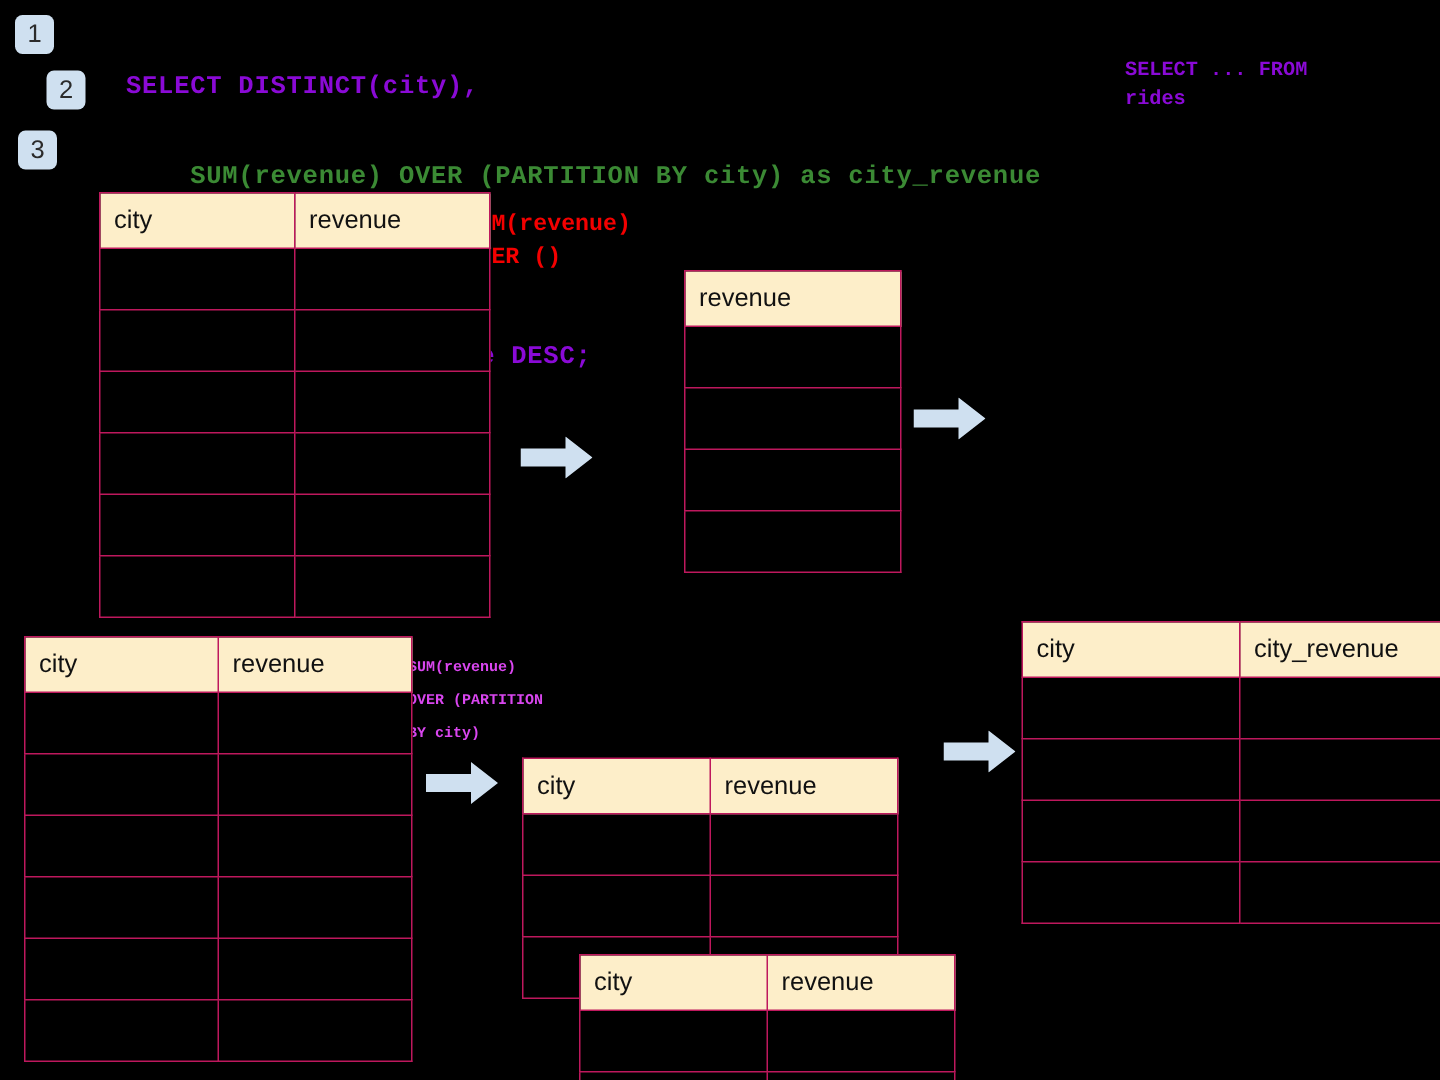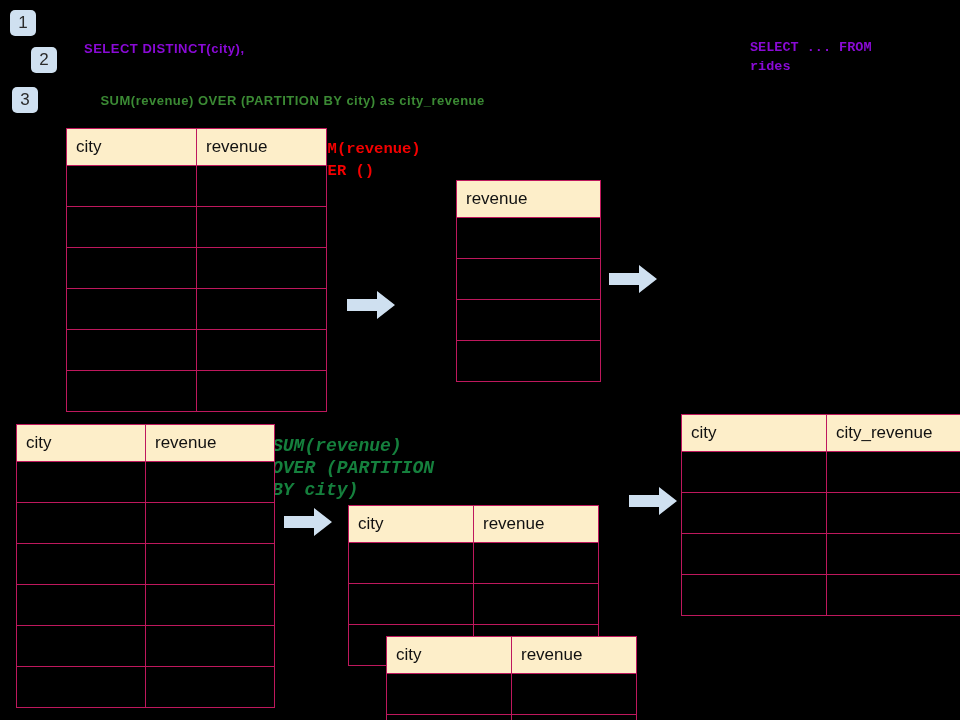--- a/index.html
+++ b/index.html
@@ -26,38 +26,38 @@
     font-size: 17px;
     line-height: 26px;
     text-align: center;
     width: 26px;
     height: 26px;
   }
 
   
   .sql {
     position: absolute;
-    font-family: Liberation Sans, sans-serif;
-    font-size: 13px;
+    font-family: Liberation Mono, monospace;
+    font-size: 17px;
     font-weight: bold;
     letter-spacing: 0.5px;
     white-space: pre;
   }
   .sql-line { display: block; height: 22px; }
 
   
   .annot {
     position: absolute;
     font-family: "Liberation Mono", monospace;
     font-weight: bold;
     white-space: pre;
     line-height: 22px;
   }
   .annot-red   { color: #f40000; font-size: 15.5px; }
-  .annot-green { color: #15803d; font-size: 18px; font-style: italic; }
+  .annot-green { color: #d946ef; font-size: 10px; }
   .annot-purple{ color: #8a0ad6; font-size: 13.5px; line-height: 19px; }
 
   
   .tbl {
     position: absolute;
     border-collapse: collapse;
     table-layout: fixed;
     background: #000000;
   }
   .tbl th, .tbl td {

